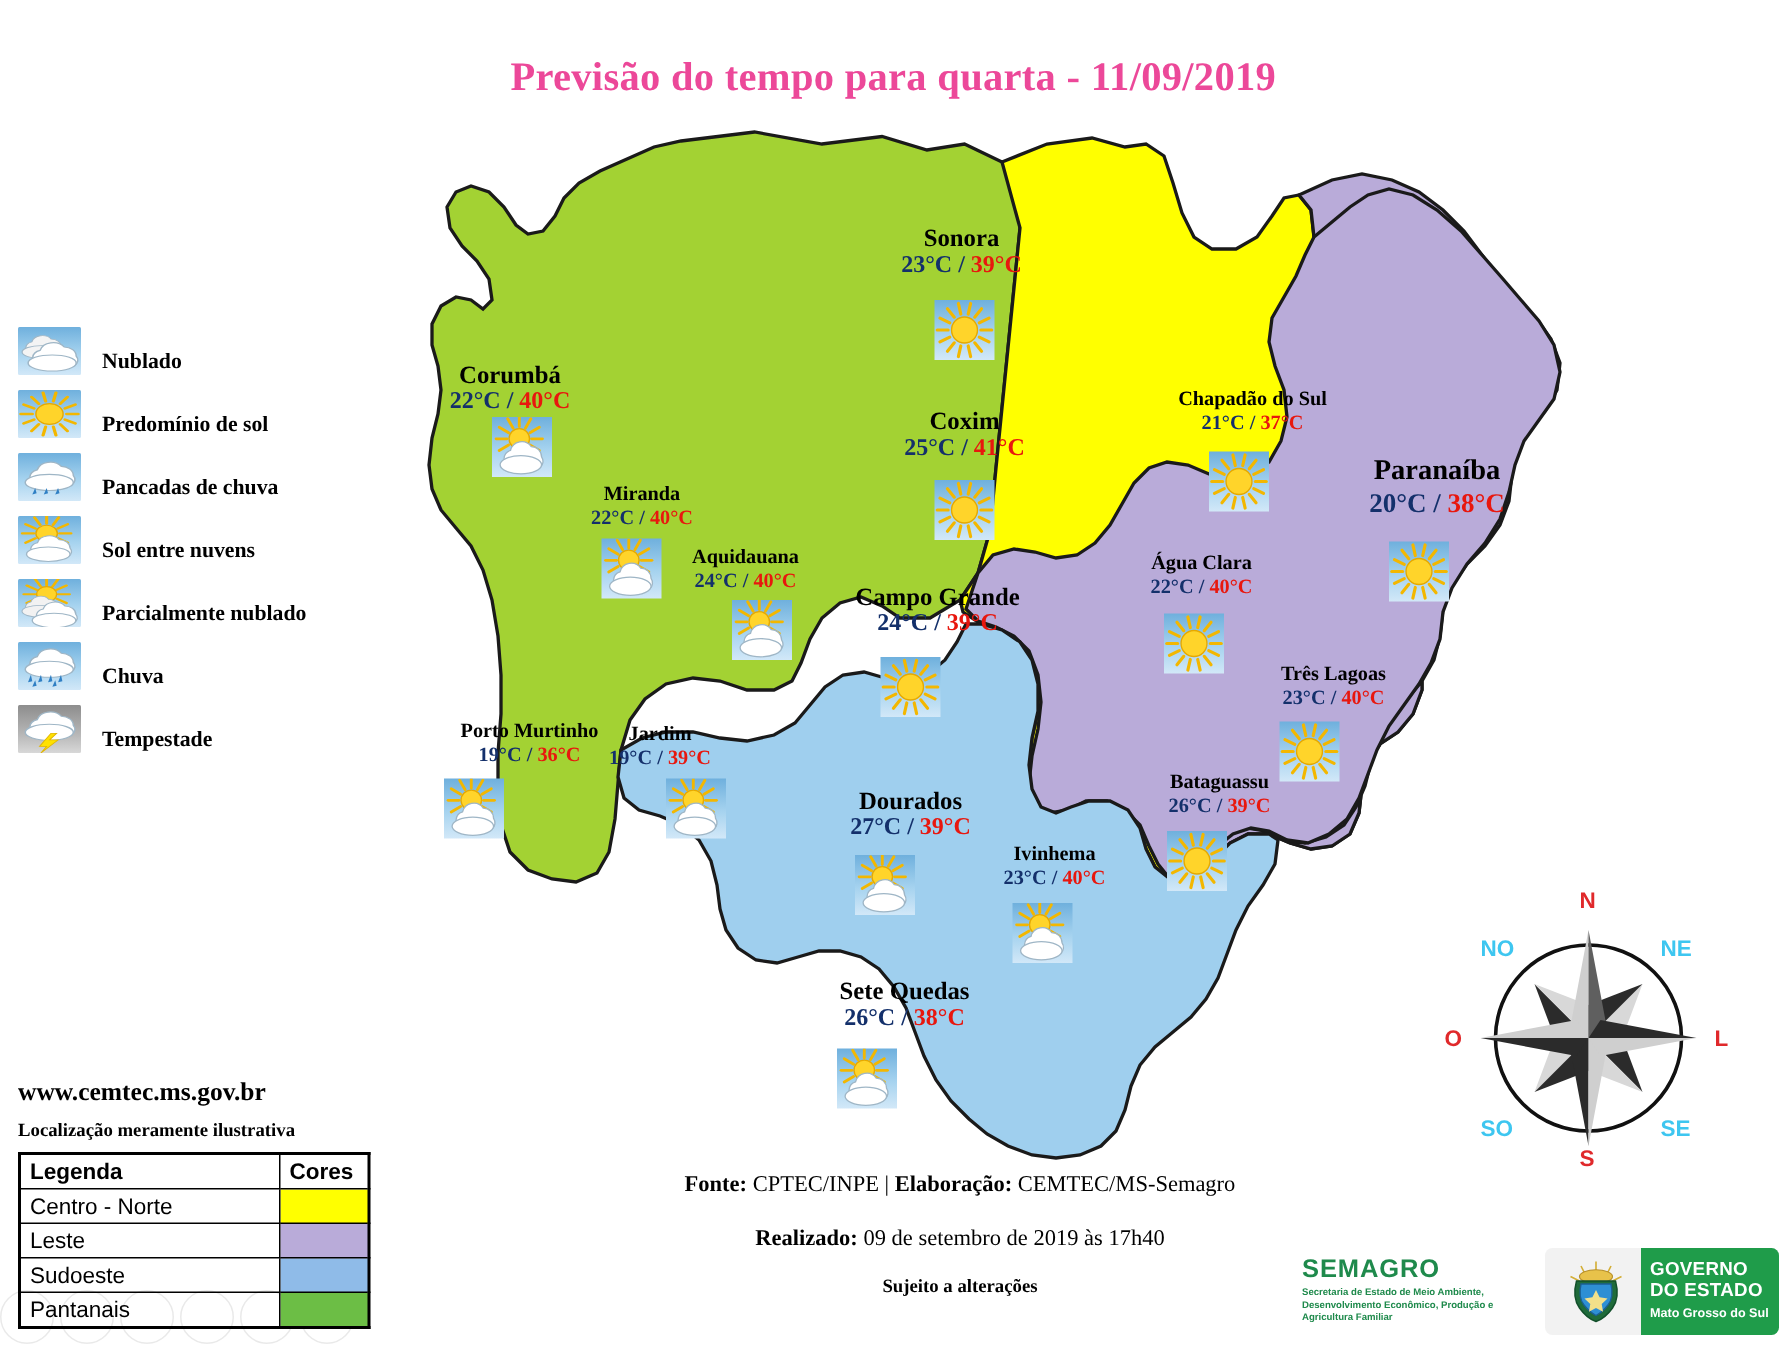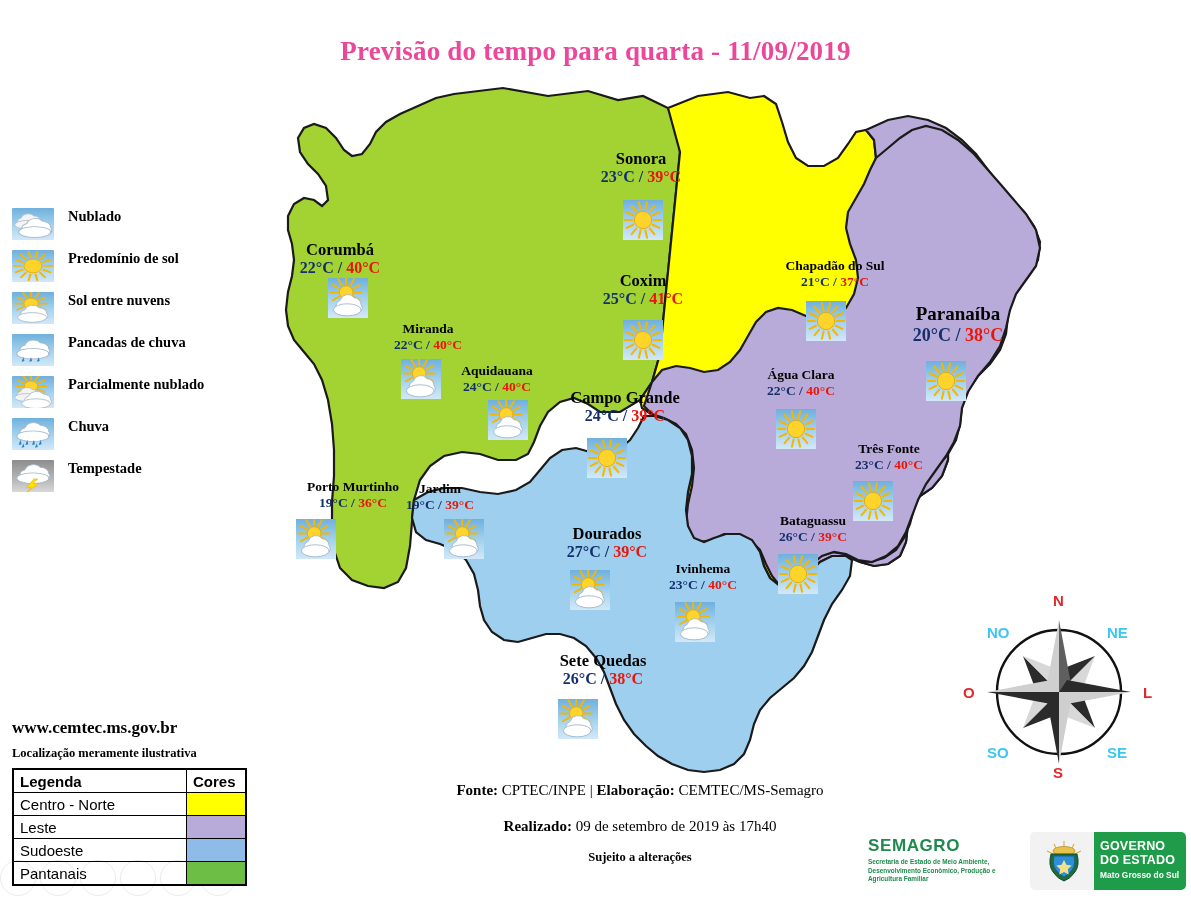--- a/index.html
+++ b/index.html
@@ -9,21 +9,21 @@
     font-family:"Liberation Serif",serif;
   }
   
   #title{
     position:absolute;left:0;top:36px;width:1191px;text-align:center;
     font-family:"Liberation Serif",serif;
     font-size:27px;font-weight:bold;color:#ec4899;letter-spacing:.2px;
   }
   
   #icon-legend{position:absolute;left:12px;top:208px;width:250px;}
-  .leg-row{display:flex;align-items:flex-start;height:42px;}
+  .leg-row{display:flex;align-items:flex-end;height:42px;}
   .leg-ico{width:42px;height:32px;flex:0 0 42px;margin-right:14px;position:relative;overflow:hidden;border-radius:1px;}
   .leg-txt{font-family:"Liberation Serif",serif;font-size:14.5px;font-weight:bold;color:#000;}
   
   .wi{position:relative;overflow:hidden;background:linear-gradient(180deg,#7ab6e0 0%,#a9d5ef 55%,#cfe7f7 100%);}
   .wi.gray{background:linear-gradient(180deg,#8e8e8e 0%,#b5b5b5 60%,#d6d6d6 100%);}
   
   #map-wrap{position:absolute;left:248px;top:82px;width:800px;height:700px;}
   #map-svg{display:block;width:800px;height:700px;}
   
   .city{position:absolute;text-align:center;white-space:nowrap;}
@@ -117,20 +117,38 @@
             <circle cx="22" cy="22" r="9.5" fill="#ffd42a" stroke="#e6a900" stroke-width="1"></circle>
           </svg>
           </div>
       </div>
       <div class="leg-txt">Predomínio de sol</div>
     </div>
     <div class="leg-row">
       <div class="leg-ico">
         <div class="wi" style="width:42px;height:32px;background:linear-gradient(180deg,#6fb0dd 0%,#a6d3ef 55%,#d2e8f8 100%);">
             <svg width="42" height="32" viewBox="0 0 44 44" preserveAspectRatio="none">
+            <g transform="translate(4,6) scale(1.05)">
+    <path d="M8,22 a7,7 0 0 1 1,-13 a9,9 0 0 1 16,-3 a8,8 0 0 1 8,8 a6,6 0 0 1 -1,8 Z" fill="#ffffff" stroke="#9fb6c6" stroke-width="1"></path>
+    <ellipse cx="17" cy="20" rx="16" ry="7" fill="#ffffff" stroke="#9fb6c6" stroke-width="1"></ellipse>
+  </g>
+            <g fill="#2f7fc4">
+              <path d="M12,32 l-2,6 l3,-1 Z"></path>
+              <path d="M20,32 l-2,6 l3,-1 Z"></path>
+              <path d="M28,32 l-2,6 l3,-1 Z"></path>
+            </g>
+          </svg>
+          </div>
+      </div>
+      <div class="leg-txt">Pancadas de chuva</div>
+    </div>
+    <div class="leg-row">
+      <div class="leg-ico">
+        <div class="wi" style="width:42px;height:32px;background:linear-gradient(180deg,#6fb0dd 0%,#a6d3ef 55%,#d2e8f8 100%);">
+            <svg width="42" height="32" viewBox="0 0 44 44" preserveAspectRatio="none">
             <line x1="29.0" y1="16.0" x2="37.0" y2="16.0" stroke="#f3b700" stroke-width="2.1" stroke-linecap="round"></line>
             <line x1="27.8" y1="20.5" x2="34.7" y2="24.5" stroke="#f3b700" stroke-width="2.1" stroke-linecap="round"></line>
             <line x1="24.5" y1="23.8" x2="28.5" y2="30.7" stroke="#f3b700" stroke-width="2.1" stroke-linecap="round"></line>
             <line x1="20.0" y1="25.0" x2="20.0" y2="33.0" stroke="#f3b700" stroke-width="2.1" stroke-linecap="round"></line>
             <line x1="15.5" y1="23.8" x2="11.5" y2="30.7" stroke="#f3b700" stroke-width="2.1" stroke-linecap="round"></line>
             <line x1="12.2" y1="20.5" x2="5.3" y2="24.5" stroke="#f3b700" stroke-width="2.1" stroke-linecap="round"></line>
             <line x1="11.0" y1="16.0" x2="3.0" y2="16.0" stroke="#f3b700" stroke-width="2.1" stroke-linecap="round"></line>
             <line x1="12.2" y1="11.5" x2="5.3" y2="7.5" stroke="#f3b700" stroke-width="2.1" stroke-linecap="round"></line>
             <line x1="15.5" y1="8.2" x2="11.5" y2="1.3" stroke="#f3b700" stroke-width="2.1" stroke-linecap="round"></line>
             <line x1="20.0" y1="7.0" x2="20.0" y2="-1.0" stroke="#f3b700" stroke-width="2.1" stroke-linecap="round"></line>
@@ -138,38 +156,20 @@
             <line x1="27.8" y1="11.5" x2="34.7" y2="7.5" stroke="#f3b700" stroke-width="2.1" stroke-linecap="round"></line>
             <circle cx="20" cy="16" r="7.5" fill="#ffd42a" stroke="#e6a900" stroke-width="1"></circle>
             <g transform="translate(5,16) scale(0.95)">
     <path d="M8,22 a7,7 0 0 1 1,-13 a9,9 0 0 1 16,-3 a8,8 0 0 1 8,8 a6,6 0 0 1 -1,8 Z" fill="#ffffff" stroke="#9fb6c6" stroke-width="1"></path>
     <ellipse cx="17" cy="20" rx="16" ry="7" fill="#ffffff" stroke="#9fb6c6" stroke-width="1"></ellipse>
   </g>
           </svg>
           </div>
       </div>
       <div class="leg-txt">Sol entre nuvens</div>
-    </div>
-    <div class="leg-row">
-      <div class="leg-ico">
-        <div class="wi" style="width:42px;height:32px;background:linear-gradient(180deg,#6fb0dd 0%,#a6d3ef 55%,#d2e8f8 100%);">
-            <svg width="42" height="32" viewBox="0 0 44 44" preserveAspectRatio="none">
-            <g transform="translate(4,6) scale(1.05)">
-    <path d="M8,22 a7,7 0 0 1 1,-13 a9,9 0 0 1 16,-3 a8,8 0 0 1 8,8 a6,6 0 0 1 -1,8 Z" fill="#ffffff" stroke="#9fb6c6" stroke-width="1"></path>
-    <ellipse cx="17" cy="20" rx="16" ry="7" fill="#ffffff" stroke="#9fb6c6" stroke-width="1"></ellipse>
-  </g>
-            <g fill="#2f7fc4">
-              <path d="M12,32 l-2,6 l3,-1 Z"></path>
-              <path d="M20,32 l-2,6 l3,-1 Z"></path>
-              <path d="M28,32 l-2,6 l3,-1 Z"></path>
-            </g>
-          </svg>
-          </div>
-      </div>
-      <div class="leg-txt">Pancadas de chuva</div>
     </div>
     <div class="leg-row">
       <div class="leg-ico">
         <div class="wi" style="width:42px;height:32px;background:linear-gradient(180deg,#6fb0dd 0%,#a6d3ef 55%,#d2e8f8 100%);">
             <svg width="42" height="32" viewBox="0 0 44 44" preserveAspectRatio="none">
             <line x1="28.0" y1="14.0" x2="36.0" y2="14.0" stroke="#f3b700" stroke-width="2" stroke-linecap="round"></line>
             <line x1="26.9" y1="18.0" x2="33.9" y2="22.0" stroke="#f3b700" stroke-width="2" stroke-linecap="round"></line>
             <line x1="24.0" y1="20.9" x2="28.0" y2="27.9" stroke="#f3b700" stroke-width="2" stroke-linecap="round"></line>
             <line x1="20.0" y1="22.0" x2="20.0" y2="30.0" stroke="#f3b700" stroke-width="2" stroke-linecap="round"></line>
             <line x1="16.0" y1="20.9" x2="12.0" y2="27.9" stroke="#f3b700" stroke-width="2" stroke-linecap="round"></line>
@@ -323,21 +323,21 @@
     </div>
   <div class="city big" style="left:630px;top:222px;width:160px;">
       <div class="cname">Paranaíba</div>
       <div class="ctemp"><span class="tmin">20°C</span><span class="sep"> / </span><span class="tmax">38°C</span></div>
     </div>
   <div class="city sml" style="left:488px;top:286px;width:130px;">
       <div class="cname">Água Clara</div>
       <div class="ctemp"><span class="tmin">22°C</span><span class="sep"> / </span><span class="tmax">40°C</span></div>
     </div>
   <div class="city sml" style="left:576px;top:360px;width:130px;">
-      <div class="cname">Três Fonte</div>
+      <div class="cname">Três Lagoas</div>
       <div class="ctemp"><span class="tmin">23°C</span><span class="sep"> / </span><span class="tmax">40°C</span></div>
     </div>
   <div class="city sml" style="left:500px;top:432px;width:130px;">
       <div class="cname">Bataguassu</div>
       <div class="ctemp"><span class="tmin">26°C</span><span class="sep"> / </span><span class="tmax">39°C</span></div>
     </div>
   <div class="city sml" style="left:132px;top:400px;width:120px;">
       <div class="cname">Jardim</div>
       <div class="ctemp"><span class="tmin">19°C</span><span class="sep"> / </span><span class="tmax">39°C</span></div>
     </div>

